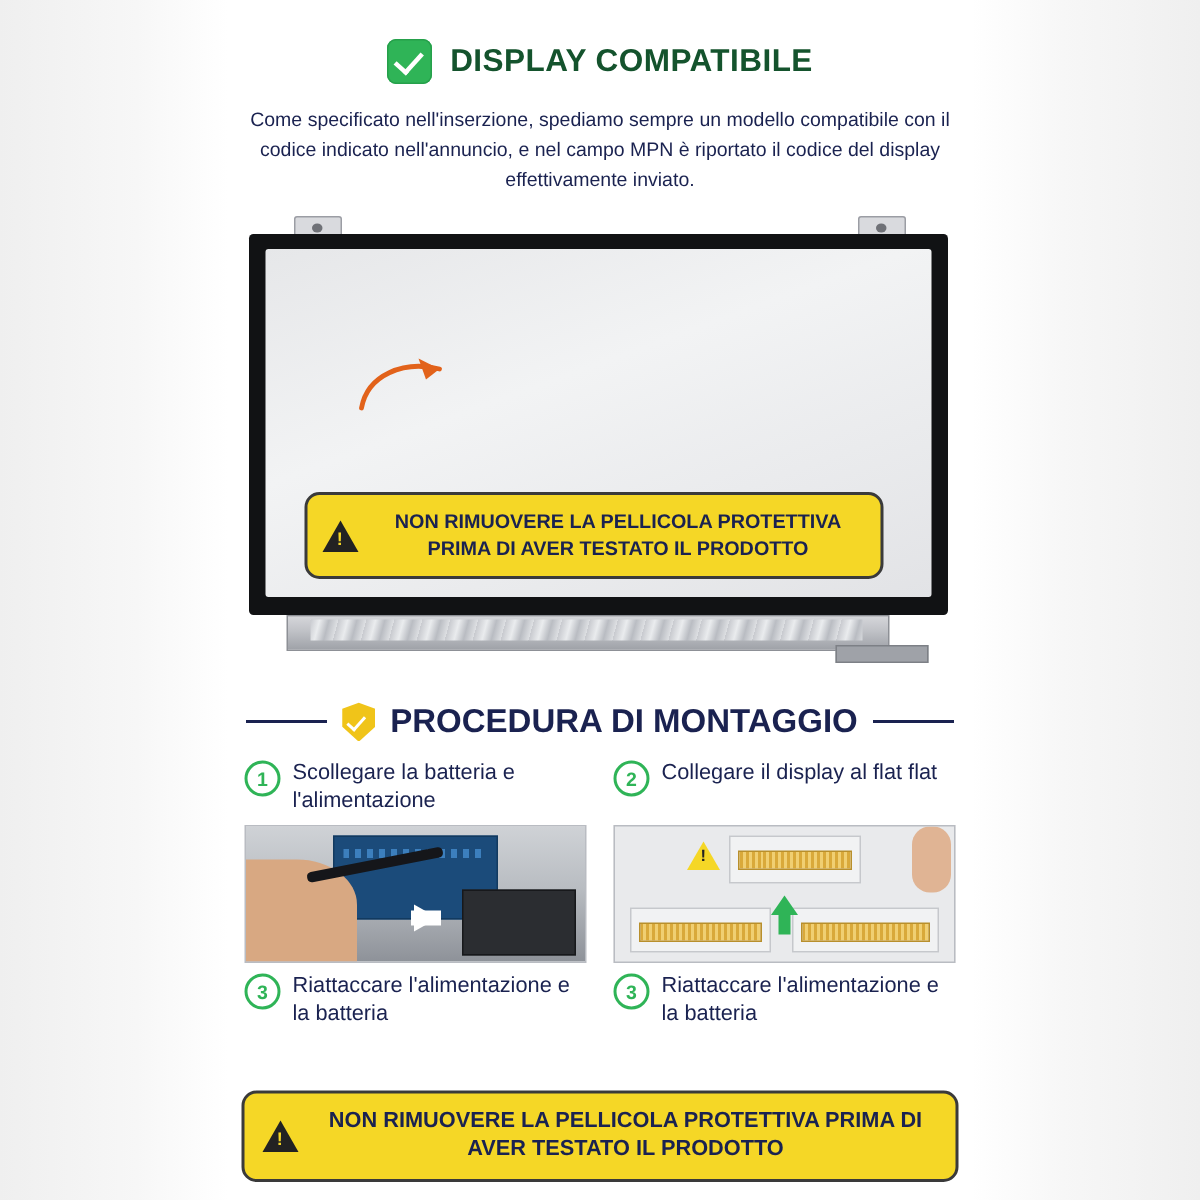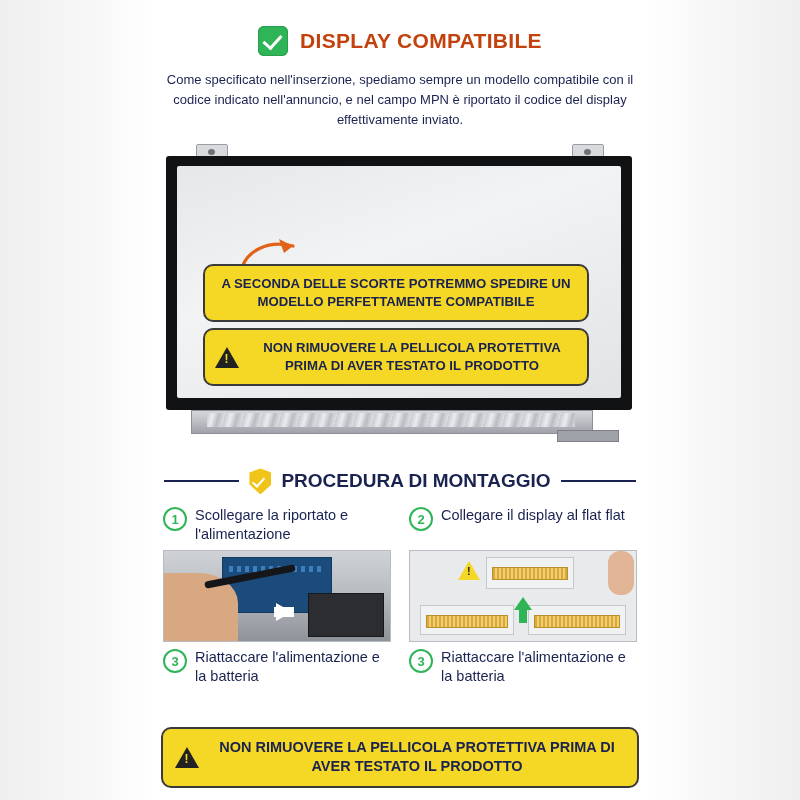--- a/index.html
+++ b/index.html
@@ -65,21 +65,21 @@
     top: 5px;
     width: 8px;
     height: 15px;
     border: solid #ffffff;
     border-width: 0 3px 3px 0;
     transform: rotate(42deg);
   }
   .title {
     font-size: 21px;
     font-weight: bold;
-    color: #c2410c;
+    color: #14532d;
     letter-spacing: 0.3px;
     white-space: nowrap;
   }
   .intro {
     margin: 14px auto 0 auto;
     width: 470px;
     text-align: center;
     font-size: 13px;
     line-height: 1.55;
     color: #1a2250;
@@ -250,21 +250,21 @@
     position: absolute;
     left: 6px;
     top: 7px;
     width: 5px;
     height: 10px;
     border: solid #ffffff;
     border-width: 0 2.5px 2.5px 0;
     transform: rotate(42deg);
   }
   .proc-title {
-    font-size: 19px;
+    font-size: 22px;
     font-weight: bold;
     color: #1a2250;
     white-space: nowrap;
   }
 
   .steps {
     margin: 12px auto 0 auto;
     width: 474px;
     display: grid;
     grid-template-columns: 1fr 1fr;
@@ -488,21 +488,20 @@
 
       <div class="screen-outer">
         <div class="screen-inner"></div>
       </div>
 
       <svg class="arrow-svg" width="70" height="40" viewBox="0 0 70 40">
         <path d="M6 36 C 10 14, 34 4, 58 10" stroke="#e2621a" stroke-width="3.2" fill="none" stroke-linecap="round"></path>
         <path d="M58 10 L 44 3 L 49 17 Z" fill="#e2621a"></path>
       </svg>
 
-      <div class="callout callout-1">A SECONDA DELLE SCORTE POTREMMO SPEDIRE UN MODELLO PERFETTAMENTE COMPATIBILE</div>
 
       <div class="callout callout-2">
         <span class="warn-tri"></span>
         <span>NON RIMUOVERE LA PELLICOLA PROTETTIVA PRIMA DI AVER TESTATO IL PRODOTTO</span>
       </div>
 
       <div class="bezel-bottom"></div>
       <div class="foil-strip"></div>
       <div class="connector"></div>
     </div>
@@ -511,21 +510,21 @@
       <div class="rule"></div>
       <div class="shield"></div>
       <div class="proc-title">PROCEDURA DI MONTAGGIO</div>
       <div class="rule"></div>
     </div>
 
     <div class="steps">
 
       <div class="step-line">
         <div class="step-num">1</div>
-        <div class="step-text">Scollegare la riportato e l'alimentazione</div>
+        <div class="step-text">Scollegare la batteria e l'alimentazione</div>
       </div>
 
       <div class="step-line">
         <div class="step-num">2</div>
         <div class="step-text">Collegare il display al flat flat</div>
       </div>
 
       <div class="photo photo-1">
         <div class="pcb"></div>
         <div class="battery"></div>

